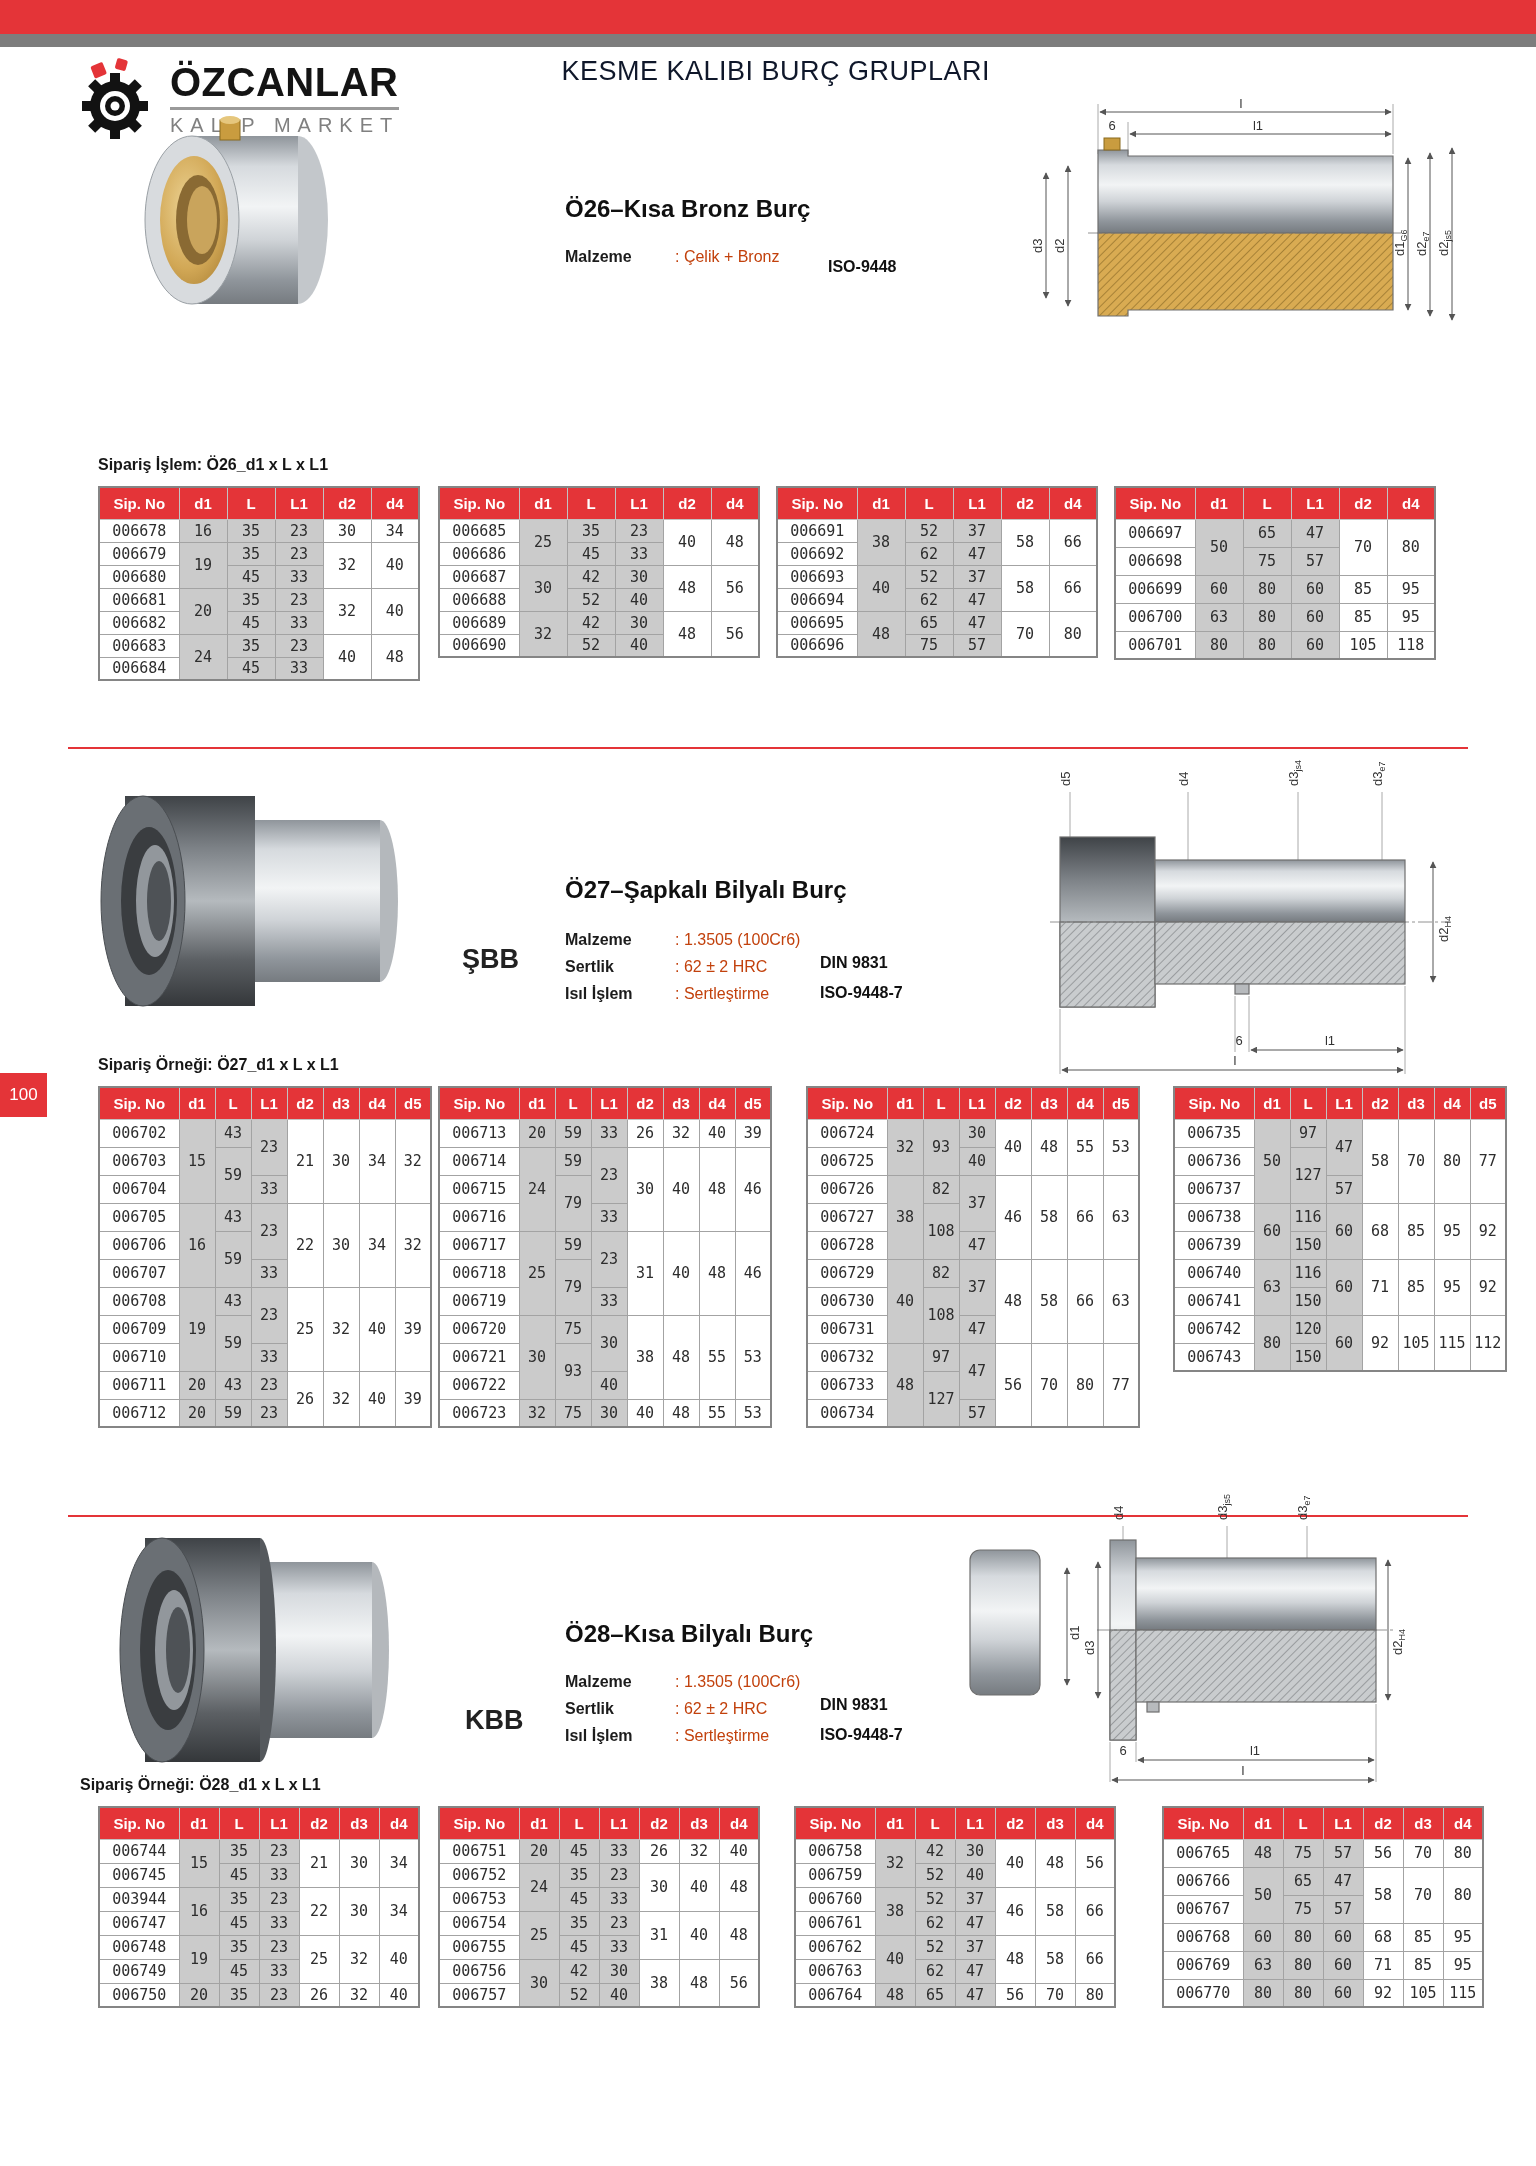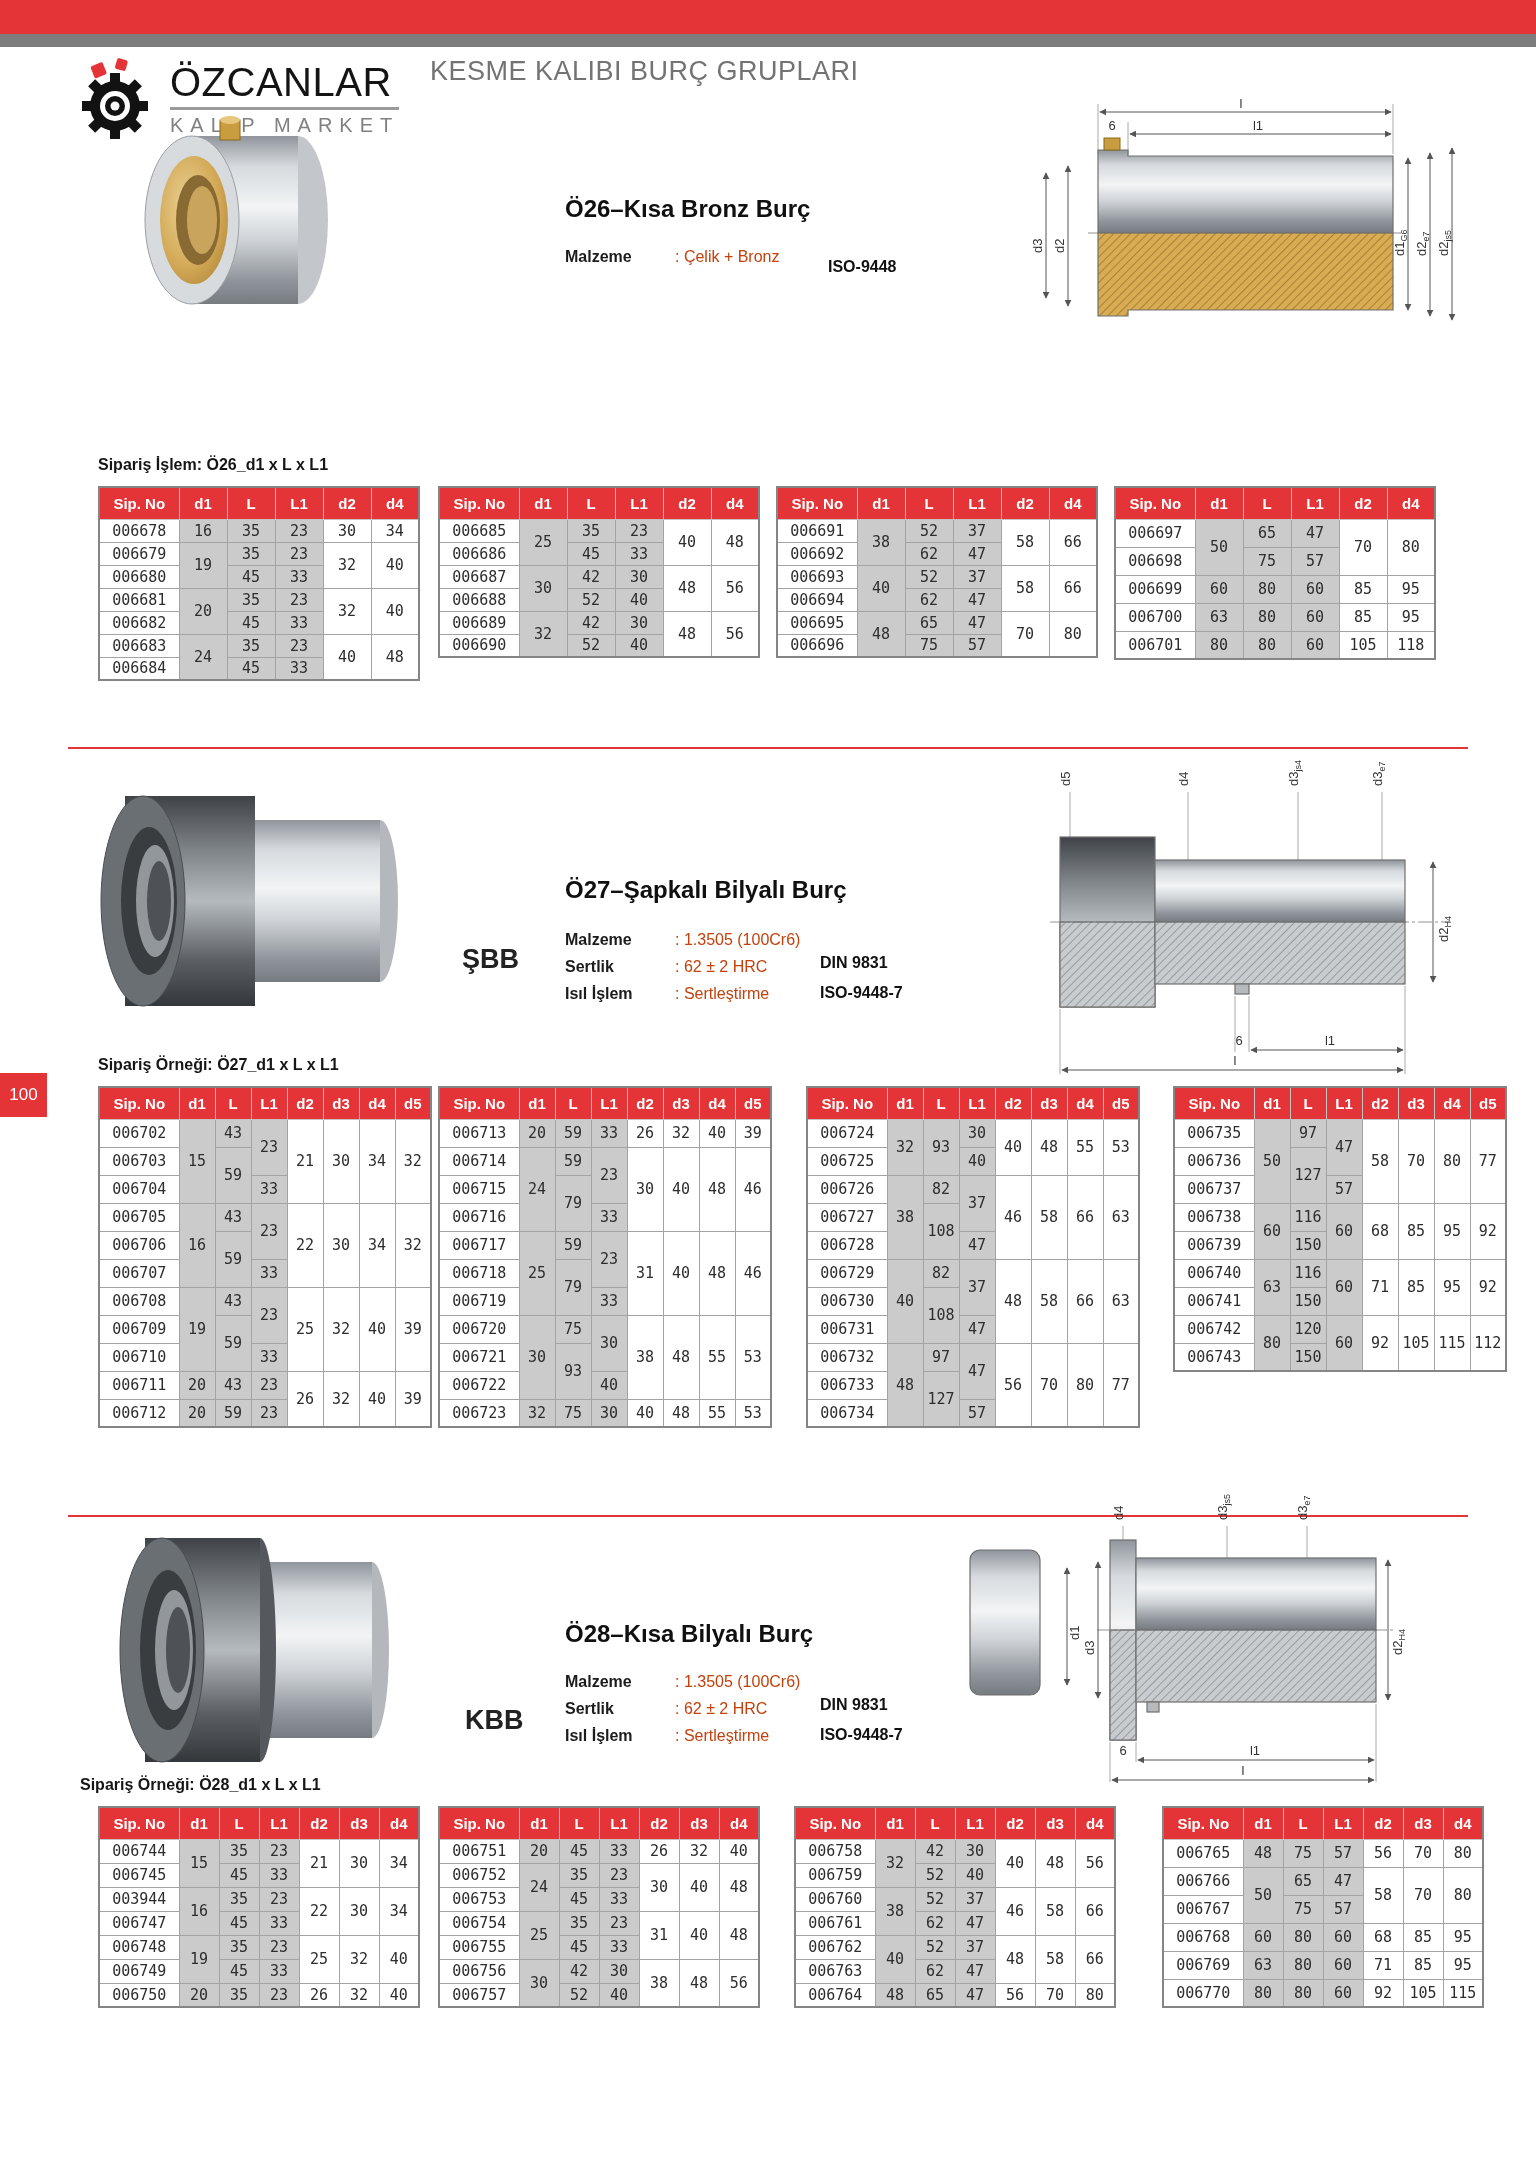--- a/index.html
+++ b/index.html
@@ -2,24 +2,24 @@
 <html style="--red: #e43438; --cellgray: #cbcbcb;"><head>
 <meta charset="utf-8">
 <style>
   *{margin:0;padding:0;box-sizing:border-box}
   body{background:#ffffff;font-family:"Liberation Sans",sans-serif}
   .page{position:relative;width:1536px;height:2166px;background:#fff;overflow:hidden}
   .topbar{position:absolute;left:0;top:0;width:1536px;height:34px;background:var(--red,#e43438)}
   .graybar{position:absolute;left:0;top:34px;width:1536px;height:13px;background:#7d7d7d}
   .brand{position:absolute;left:76px;top:56px;display:flex;gap:14px;align-items:flex-start}
   .brand-text{padding-top:6px}
-  .brand-name{font-size:40px;font-weight:normal;color:#141414;line-height:1;letter-spacing:.5px}
+  .brand-name{font-size:40px;font-weight:bold;color:#141414;line-height:1;letter-spacing:.5px}
   .brand-rule{height:3px;background:#9a9a9a;margin:5px 0 4px}
   .brand-sub{font-size:20px;color:#808080;letter-spacing:7px}
-  .page-title{position:absolute;left:430px;top:56px;width:560px;text-align:left;font-size:27px;color:#737373;letter-spacing:.5px}
+  .page-title{position:absolute;left:430px;top:56px;width:560px;text-align:right;font-size:27px;color:#0f172a;letter-spacing:.5px}
   .divider{position:absolute;left:68px;width:1400px;height:2px;background:var(--red,#e43438)}
   .sec-title{position:absolute;font-size:24px;font-weight:bold;color:#101010}
   .specs{position:absolute;font-size:16px;line-height:27px}
   .spec-row{display:flex}
   .spec-label{font-weight:bold;color:#1c1c1c;width:110px}
   .spec-value{color:#c2410c}
   .standards{position:absolute;font-size:16px;font-weight:bold;color:#111;line-height:30px}
   .code-label{position:absolute;font-size:27px;font-weight:bold;color:#222}
   .order-example{position:absolute;font-size:16px;font-weight:bold;color:#161616}
   .page-tab{position:absolute;left:0;top:1073px;width:47px;height:44px;background:var(--red,#e43438);

